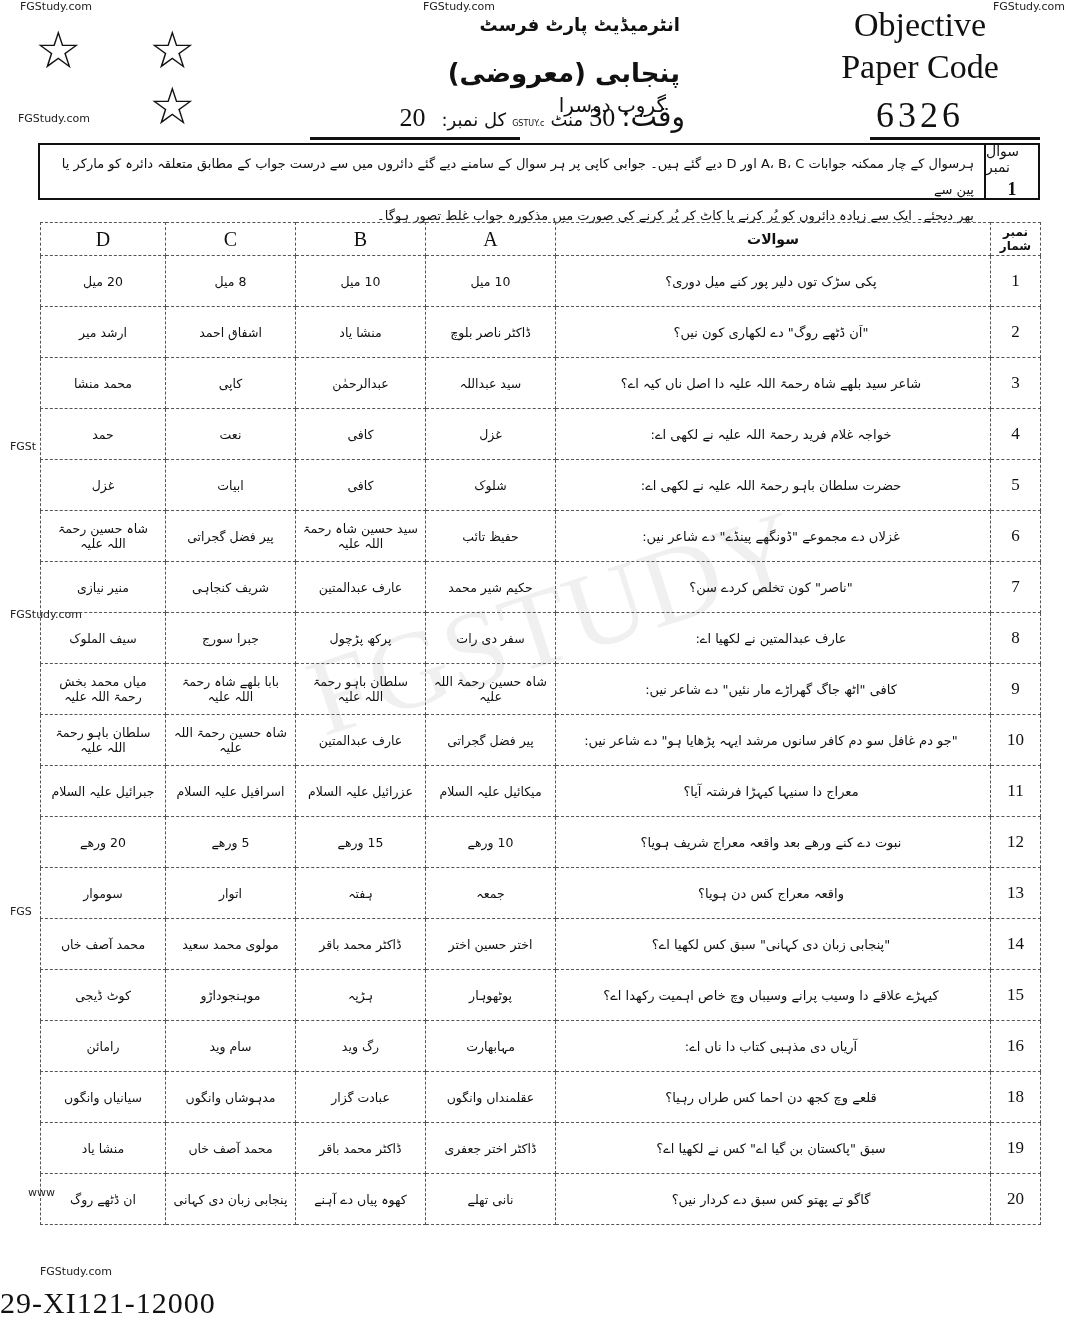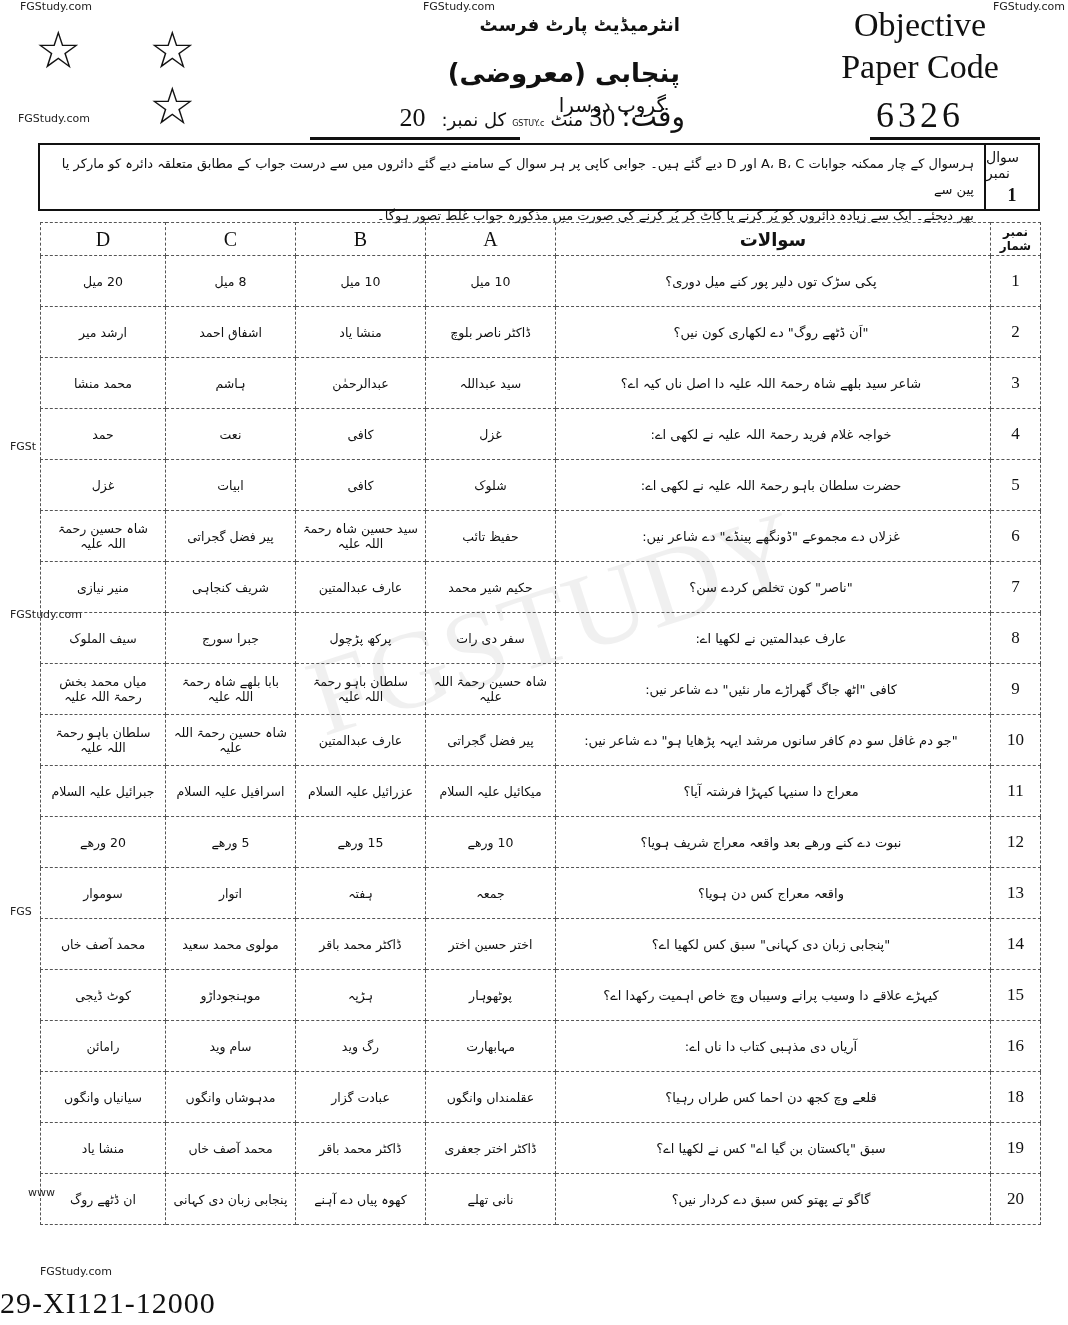--- a/index.html
+++ b/index.html
@@ -3,28 +3,28 @@
 <meta charset="utf-8">
 <style>
   html, body { margin:0; padding:0; background:#ffffff; }
   body { width:1068px; height:1325px; position:relative; overflow:hidden;
          font-family:"DejaVu Serif", serif; color:#111; }
   .wm { position:absolute; font-family:"DejaVu Sans", sans-serif; font-size:11px; color:#222; }
   .star { position:absolute; font-size:52px; line-height:1; color:#111; font-family:"DejaVu Sans", sans-serif; }
   .hdr-urdu { position:absolute; text-align:right; direction:rtl; font-family:"DejaVu Sans", sans-serif; color:#111; }
   .obj { position:absolute; left:780px; width:280px; text-align:center; font-family:"Liberation Serif", serif; color:#111; }
   .rule { position:absolute; height:3px; background:#111; }
-  .instr { position:absolute; left:38px; top:143px; width:1002px; height:68px; border:2px solid #111; box-sizing:border-box; display:flex; }
+  .instr { position:absolute; left:38px; top:143px; width:1002px; height:57px; border:2px solid #111; box-sizing:border-box; display:flex; }
   .instr-text { flex:1; direction:rtl; text-align:right; padding:6px 10px; font-size:13px; line-height:26px; font-family:"DejaVu Sans", sans-serif; }
   .instr-num { width:52px; border-left:2px solid #111; display:flex; flex-direction:column; align-items:center; justify-content:center; font-size:14px; font-family:"DejaVu Sans", sans-serif; }
   .instr-num .n { font-family:"Liberation Serif", serif; font-size:18px; font-weight:bold; margin-top:4px; }
   table.q { position:absolute; left:40px; top:222px; width:1000px; border-collapse:collapse; table-layout:fixed; }
   table.q td, table.q th { border:1px dashed #555; height:50px; padding:0 6px; text-align:center; vertical-align:middle; font-weight:normal; }
   table.q th { height:32px; font-family:"Liberation Serif", serif; font-size:20px; }
-  table.q th.qh { font-family:"DejaVu Sans", sans-serif; font-size:18px; font-weight:bold; }
+  table.q th.qh { font-family:"DejaVu Sans", sans-serif; font-size:14px; font-weight:bold; }
   table.q td.opt { font-family:"DejaVu Sans", sans-serif; font-size:12.5px; direction:rtl; }
   table.q td.ques { text-align:center; direction:rtl; font-family:"DejaVu Sans", sans-serif; font-size:13px; padding-right:10px; }
   table.q td.num { font-family:"Liberation Serif", serif; font-size:17px; }
   .footer { position:absolute; left:0; width:904px; top:1286px; text-align:left; font-family:"Liberation Serif", serif; font-size:30px; letter-spacing:1px; }
   .watermark { position:absolute; left:300px; top:560px; font-family:"Liberation Serif", serif; font-size:110px; color:rgba(0,0,0,0.06); transform:rotate(-18deg); pointer-events:none; white-space:nowrap; }
 </style>
 </head>
 <body>
 
 <div class="wm" style="left:20px;top:0px;">FGStudy.com</div>
@@ -104,21 +104,21 @@
       <tr>
         <td class="opt">ارشد میر</td>
         <td class="opt">اشفاق احمد</td>
         <td class="opt">منشا یاد</td>
         <td class="opt">ڈاکٹر ناصر بلوچ</td>
         <td class="ques">"اَن ڈٹھے روگ" دے لکھاری کون نیں؟</td>
         <td class="num">2</td>
       </tr>
       <tr>
         <td class="opt">محمد منشا</td>
-        <td class="opt">ہاشم</td>
+        <td class="opt">کاپی</td>
         <td class="opt">عبدالرحمٰن</td>
         <td class="opt">سید عبداللہ</td>
         <td class="ques">شاعر سید بلھے شاہ رحمۃ اللہ علیہ دا اصل ناں کیہ اے؟</td>
         <td class="num">3</td>
       </tr>
       <tr>
         <td class="opt">حمد</td>
         <td class="opt">نعت</td>
         <td class="opt">کافی</td>
         <td class="opt">غزل</td>

